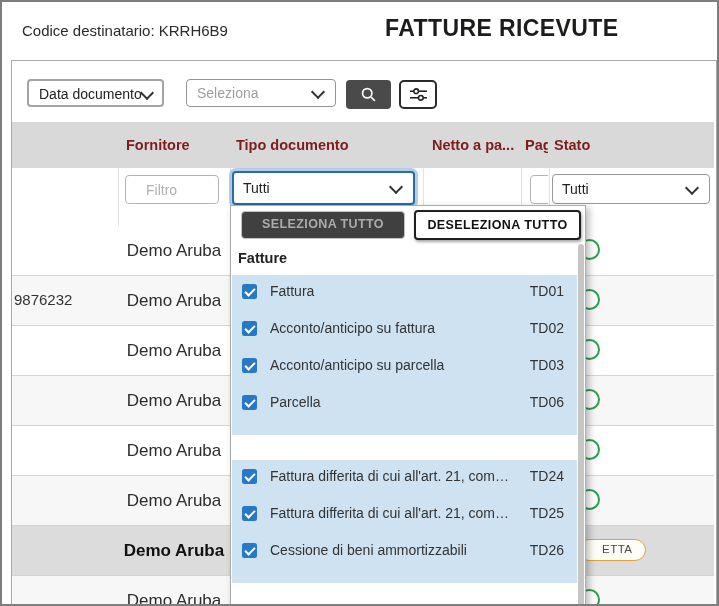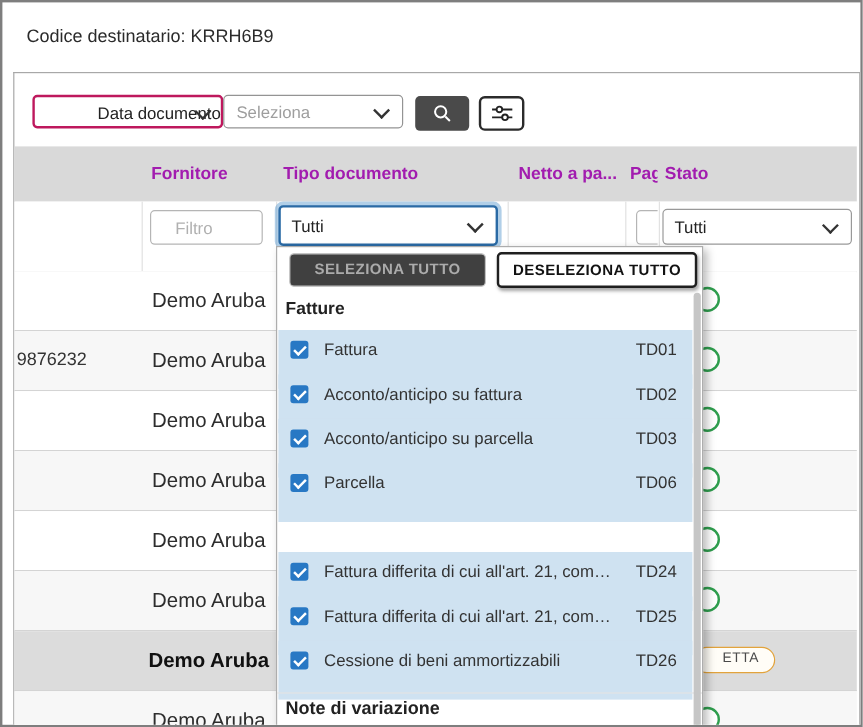--- a/index.html
+++ b/index.html
@@ -19,21 +19,21 @@
               font-size:14px;line-height:26px;padding-left:10px;color:#222;}
   .chev{position:absolute;width:8px;height:8px;border-right:2px solid #333;border-bottom:2px solid #333;
         transform:rotate(45deg);top:7px;}
   .btn-dark{position:absolute;left:334px;top:19px;width:45px;height:29px;background:#4a4a4a;border-radius:4px;
             display:flex;align-items:center;justify-content:center;}
   .btn-sliders{position:absolute;left:387px;top:19px;width:38px;height:29px;background:#fff;border:2px solid #2b2b2b;
             border-radius:5px;box-sizing:border-box;display:flex;align-items:center;justify-content:center;}
 
   
   .thead{position:absolute;left:0;top:61px;width:702px;height:46px;background:#d9d9d9;}
-  .th{position:absolute;top:15px;font-size:14.5px;font-weight:700;color:#a21caf;white-space:nowrap;}
+  .th{position:absolute;top:15px;font-size:14.5px;font-weight:700;color:#7f1d1d;white-space:nowrap;}
   .filterrow{position:absolute;left:0;top:107px;width:702px;height:58px;background:#fff;border-bottom:1px solid #cfcfcf;}
   .vline{position:absolute;top:0;width:1px;height:58px;background:#e2e2e2;}
   .inp{position:absolute;box-sizing:border-box;height:29px;border:1px solid #b5b5b5;border-radius:4px;
        font-size:14px;color:#444;padding-left:20px;font-family:"Liberation Sans",sans-serif;outline:none;}
   .inp::placeholder{color:#b0b0b0;}
   .sel-focus{position:absolute;box-sizing:border-box;height:34px;border:2px solid #2a6aa5;border-radius:4px;
        box-shadow:0 0 0 3px rgba(100,160,210,.5);background:#fff;font-size:14px;line-height:30px;
        padding-left:9px;color:#222;}
   .sel-plain{position:absolute;box-sizing:border-box;height:30px;border:1px solid #999;border-radius:4px;
        background:#fff;font-size:14px;line-height:28px;padding-left:9px;color:#222;}
@@ -67,24 +67,25 @@
   .dd-code{position:absolute;right:13px;top:8px;font-size:14px;color:#333;}
   .scroll-thumb{position:absolute;left:347px;top:38px;width:6px;height:365px;background:#c6c6c6;border-radius:3px;}
   .dd-sep{position:absolute;left:0;top:371px;width:354px;height:1px;background:#e3e3e3;}
 </style>
 </head>
 <body>
 
 <div class="page">
 
   <div class="abs subtitle">Codice destinatario: KRRH6B9</div>
+  <div class="abs title">FATTURE RICEVUTE</div>
 
   <div class="abs panel">
 
-    <div class="select-box" style="left:15px;top:18px;width:159px;border:2px solid #be185d;text-align:right;">
+    <div class="select-box" style="left:15px;top:18px;width:137px;border:2px solid #a3a3a3;">
       <span>Data documento</span>
       <span class="chev" style="right:10px;"></span>
     </div>
     <div class="select-box" style="left:174px;top:18px;width:150px;border:1px solid #949494;color:#9e9e9e;">
       <span>Seleziona</span>
       <span class="chev" style="right:12px;"></span>
     </div>
     <div class="btn-dark">
       <svg width="17" height="17" viewBox="0 0 20 20">
         <circle cx="8.5" cy="8.5" r="5.5" fill="none" stroke="#fff" stroke-width="2"></circle>
@@ -200,18 +201,17 @@
       <span class="dd-label">Fattura differita di cui all'art. 21, com…</span>
       <span class="dd-code">TD25</span>
     </div>
     <div class="dd-item" style="top:328px;">
       <span class="cbx"></span>
       <span class="dd-label">Cessione di beni ammortizzabili</span>
       <span class="dd-code">TD26</span>
     </div>
 
     <div class="dd-sep"></div>
-    <div class="group-label" style="top:376px;font-size:15px;">Note di variazione</div>
 
     <div class="scroll-thumb"></div>
   </div>
 
 </div>
 
 </body></html>

